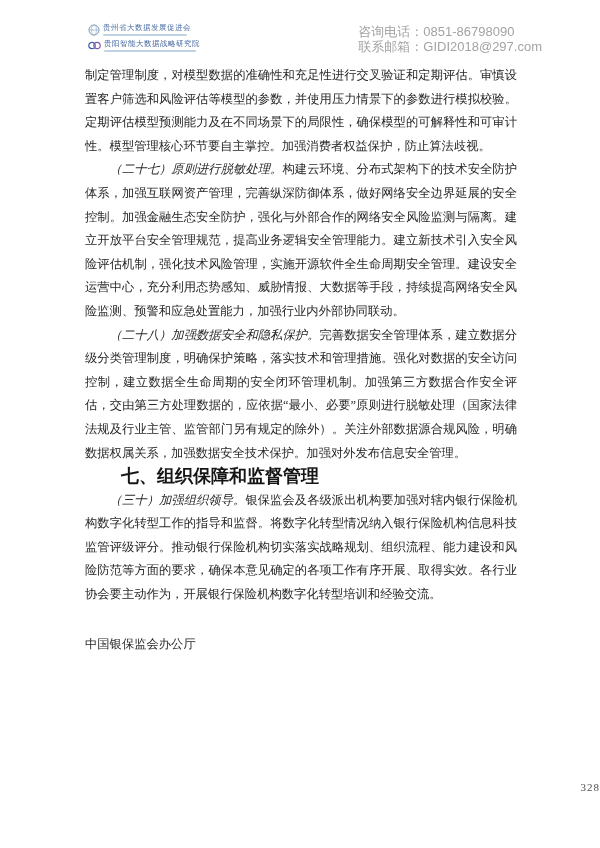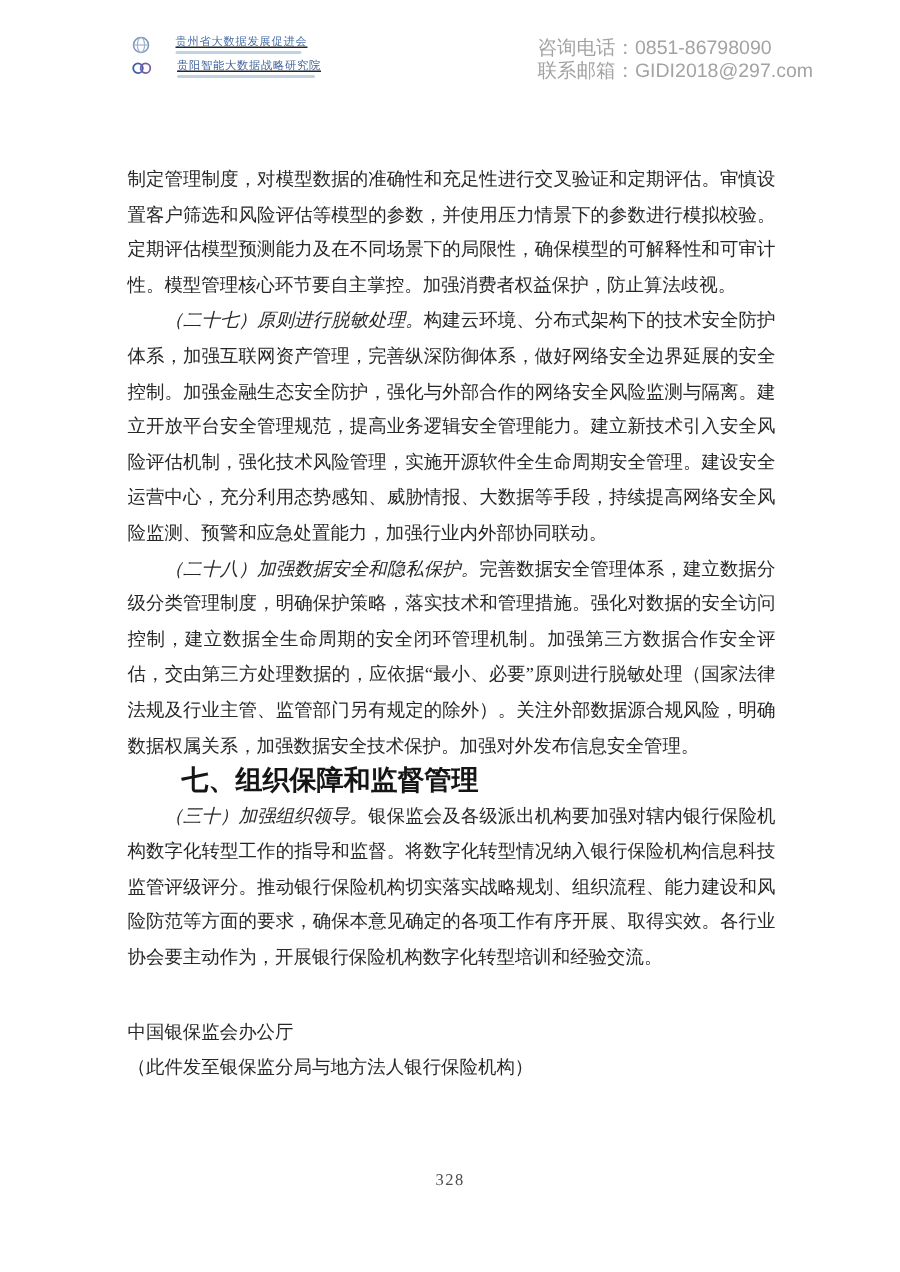--- a/index.html
+++ b/index.html
@@ -3,44 +3,44 @@
 <meta charset="utf-8">
 <style>
   html,body{margin:0;padding:0;background:#ffffff;}
   .page{
     position:relative;width:600px;height:848px;background:#ffffff;overflow:hidden;
     font-family:"Liberation Serif","DejaVu Serif",serif;color:#272727;
   }
   
   .hdr{position:absolute;top:24px;left:88px;right:58px;display:flex;justify-content:space-between;align-items:flex-start;}
   .logos{display:flex;flex-direction:column;gap:4px;}
-  .logo{display:flex;align-items:center;gap:17px;text-decoration:underline;}
+  .logo{display:flex;align-items:center;gap:3px;}
   .logo-txtwrap{display:flex;flex-direction:column;}
   .logo-name{font-family:"Liberation Sans","DejaVu Sans",sans-serif;font-size:7.5px;line-height:8px;letter-spacing:.5px;color:#4a6fa5;white-space:nowrap;}
   .logo-sub{height:2px;width:96%;margin-top:1.5px;background:#bfd3e2;border-radius:1px;}
   .logo2 .logo-name{color:#44669e;}
   .contact{font-family:"Liberation Sans","DejaVu Sans",sans-serif;font-size:13px;line-height:15px;color:#a3a3a3;text-align:left;}
   
   .bodytext{
     position:absolute;left:85px;top:64px;width:432px;
     font-size:12.3px;line-height:23.6px;text-align:justify;
   }
   .bodytext p{margin:0;text-indent:2em;}
-  .bodytext p.cont{text-indent:0;margin-top:44px;}
+  .bodytext p.cont{text-indent:0;}
   .kai{font-style:italic;}
   .sec-heading{
     margin:0;text-indent:2em;font-weight:bold;font-size:18px;line-height:23.6px;
     font-family:"Liberation Sans","DejaVu Sans",sans-serif;color:#151515;
   }
   .closing{margin-top:26px;}
   .closing p{margin:0;text-indent:0;}
   .sig{text-align:left;padding-right:38px;}
   .note{text-align:left;}
   .pageno{
-    position:absolute;top:781px;left:0;width:100%;text-align:center;
+    position:absolute;top:781px;left:0;width:100%;text-align:right;
     font-size:11px;color:#4d4d4d;letter-spacing:1px;
   }
 </style>
 </head>
 <body>
 
 <div class="page">
 
   <div class="hdr">
     <div class="logos">
@@ -79,19 +79,18 @@
 
     <p><span class="kai">（二十八）加强数据安全和隐私保护。</span><span>完善数据安全管理体系，建立数据分级分类管理制度，明确保护策略，落实技术和管理措施。强化对数据的安全访问控制，建立数据全生命周期的安全闭环管理机制。加强第三方数据合作安全评估，交由第三方处理数据的，应依据“最小、必要”原则进行脱敏处理（国家法律法规及行业主管、监管部门另有规定的除外）。关注外部数据源合规风险，明确数据权属关系，加强数据安全技术保护。加强对外发布信息安全管理。</span></p>
 
     <h3 class="sec-heading">七、组织保障和监督管理</h3>
 
 
     <p><span class="kai">（三十）加强组织领导。</span><span>银保监会及各级派出机构要加强对辖内银行保险机构数字化转型工作的指导和监督。将数字化转型情况纳入银行保险机构信息科技监管评级评分。推动银行保险机构切实落实战略规划、组织流程、能力建设和风险防范等方面的要求，确保本意见确定的各项工作有序开展、取得实效。各行业协会要主动作为，开展银行保险机构数字化转型培训和经验交流。</span></p>
 
     <div class="closing">
       <p class="sig">中国银保监会办公厅</p>
-      <p class="note">（此件发至银保监分局与地方法人银行保险机构）</p>
     </div>
   </div>
 
   <div class="pageno">328</div>
 
 </div>
 
 </body></html>

